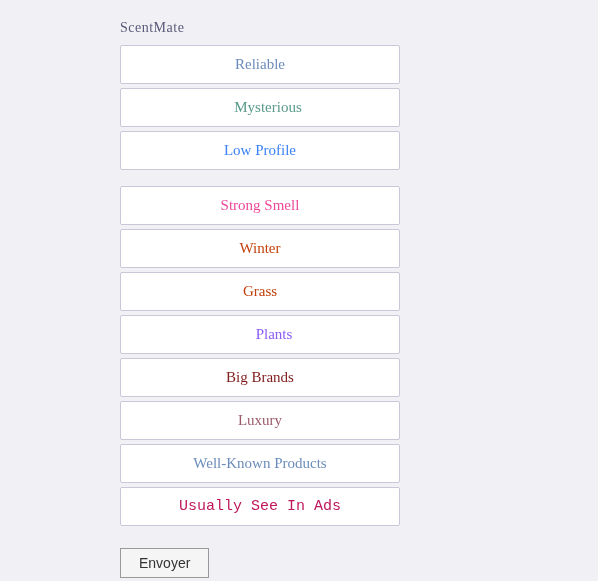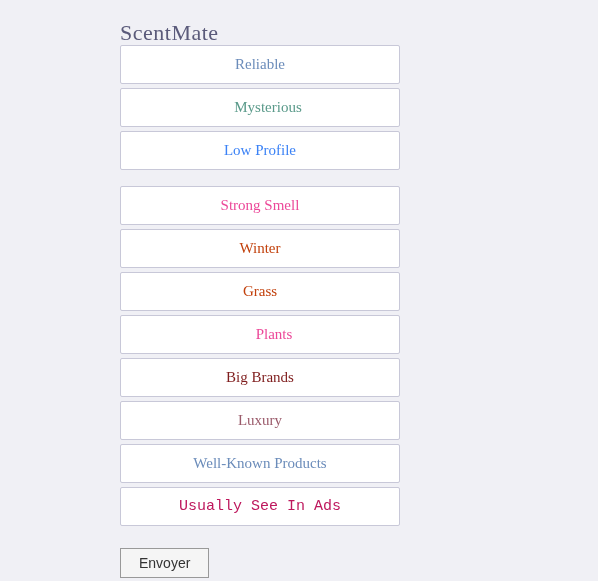--- a/index.html
+++ b/index.html
@@ -13,21 +13,21 @@
       font-family: Georgia, 'Times New Roman', serif;
       width: 598px;
       min-height: 581px;
       position: relative;
     }
 
     .app-title {
       position: absolute;
       top: 20px;
       left: 120px;
-      font-size: 22px;
+      font-size: 14px;
       color: #5a5a7a;
       font-weight: normal;
       letter-spacing: 0.5px;
     }
 
     .list-container {
       position: absolute;
       top: 45px;
       left: 120px;
       width: 280px;
@@ -47,21 +47,21 @@
       font-size: 15px;
       text-align: center;
       outline: none;
     }
 
     .list-item-btn.color-blue { color: #6b8cba; }
     .list-item-btn.color-teal { color: #5a9a8a; padding-left: 32px; }
     .list-item-btn.color-olive { color: #3b82f6; }
     .list-item-btn.color-orange { color: #ec4899; margin-top: 12px; }
     .list-item-btn.color-dark { color: #c2410c; }
-    .list-item-btn.color-purple { color: #ec4899; padding-left: 44px; }
+    .list-item-btn.color-purple { color: #8b5cf6; padding-left: 44px; }
     .list-item-btn.color-navy { color: #7f1d1d; }
     .list-item-btn.color-rose { color: #9a5a6a; }
     .list-item-btn.color-multiA { color: #be185d; font-family: Liberation Mono, monospace; }
 
     .submit-btn {
       position: absolute;
       top: 548px;
       left: 120px;
       padding: 6px 18px;
       background-color: #f5f5f5;

